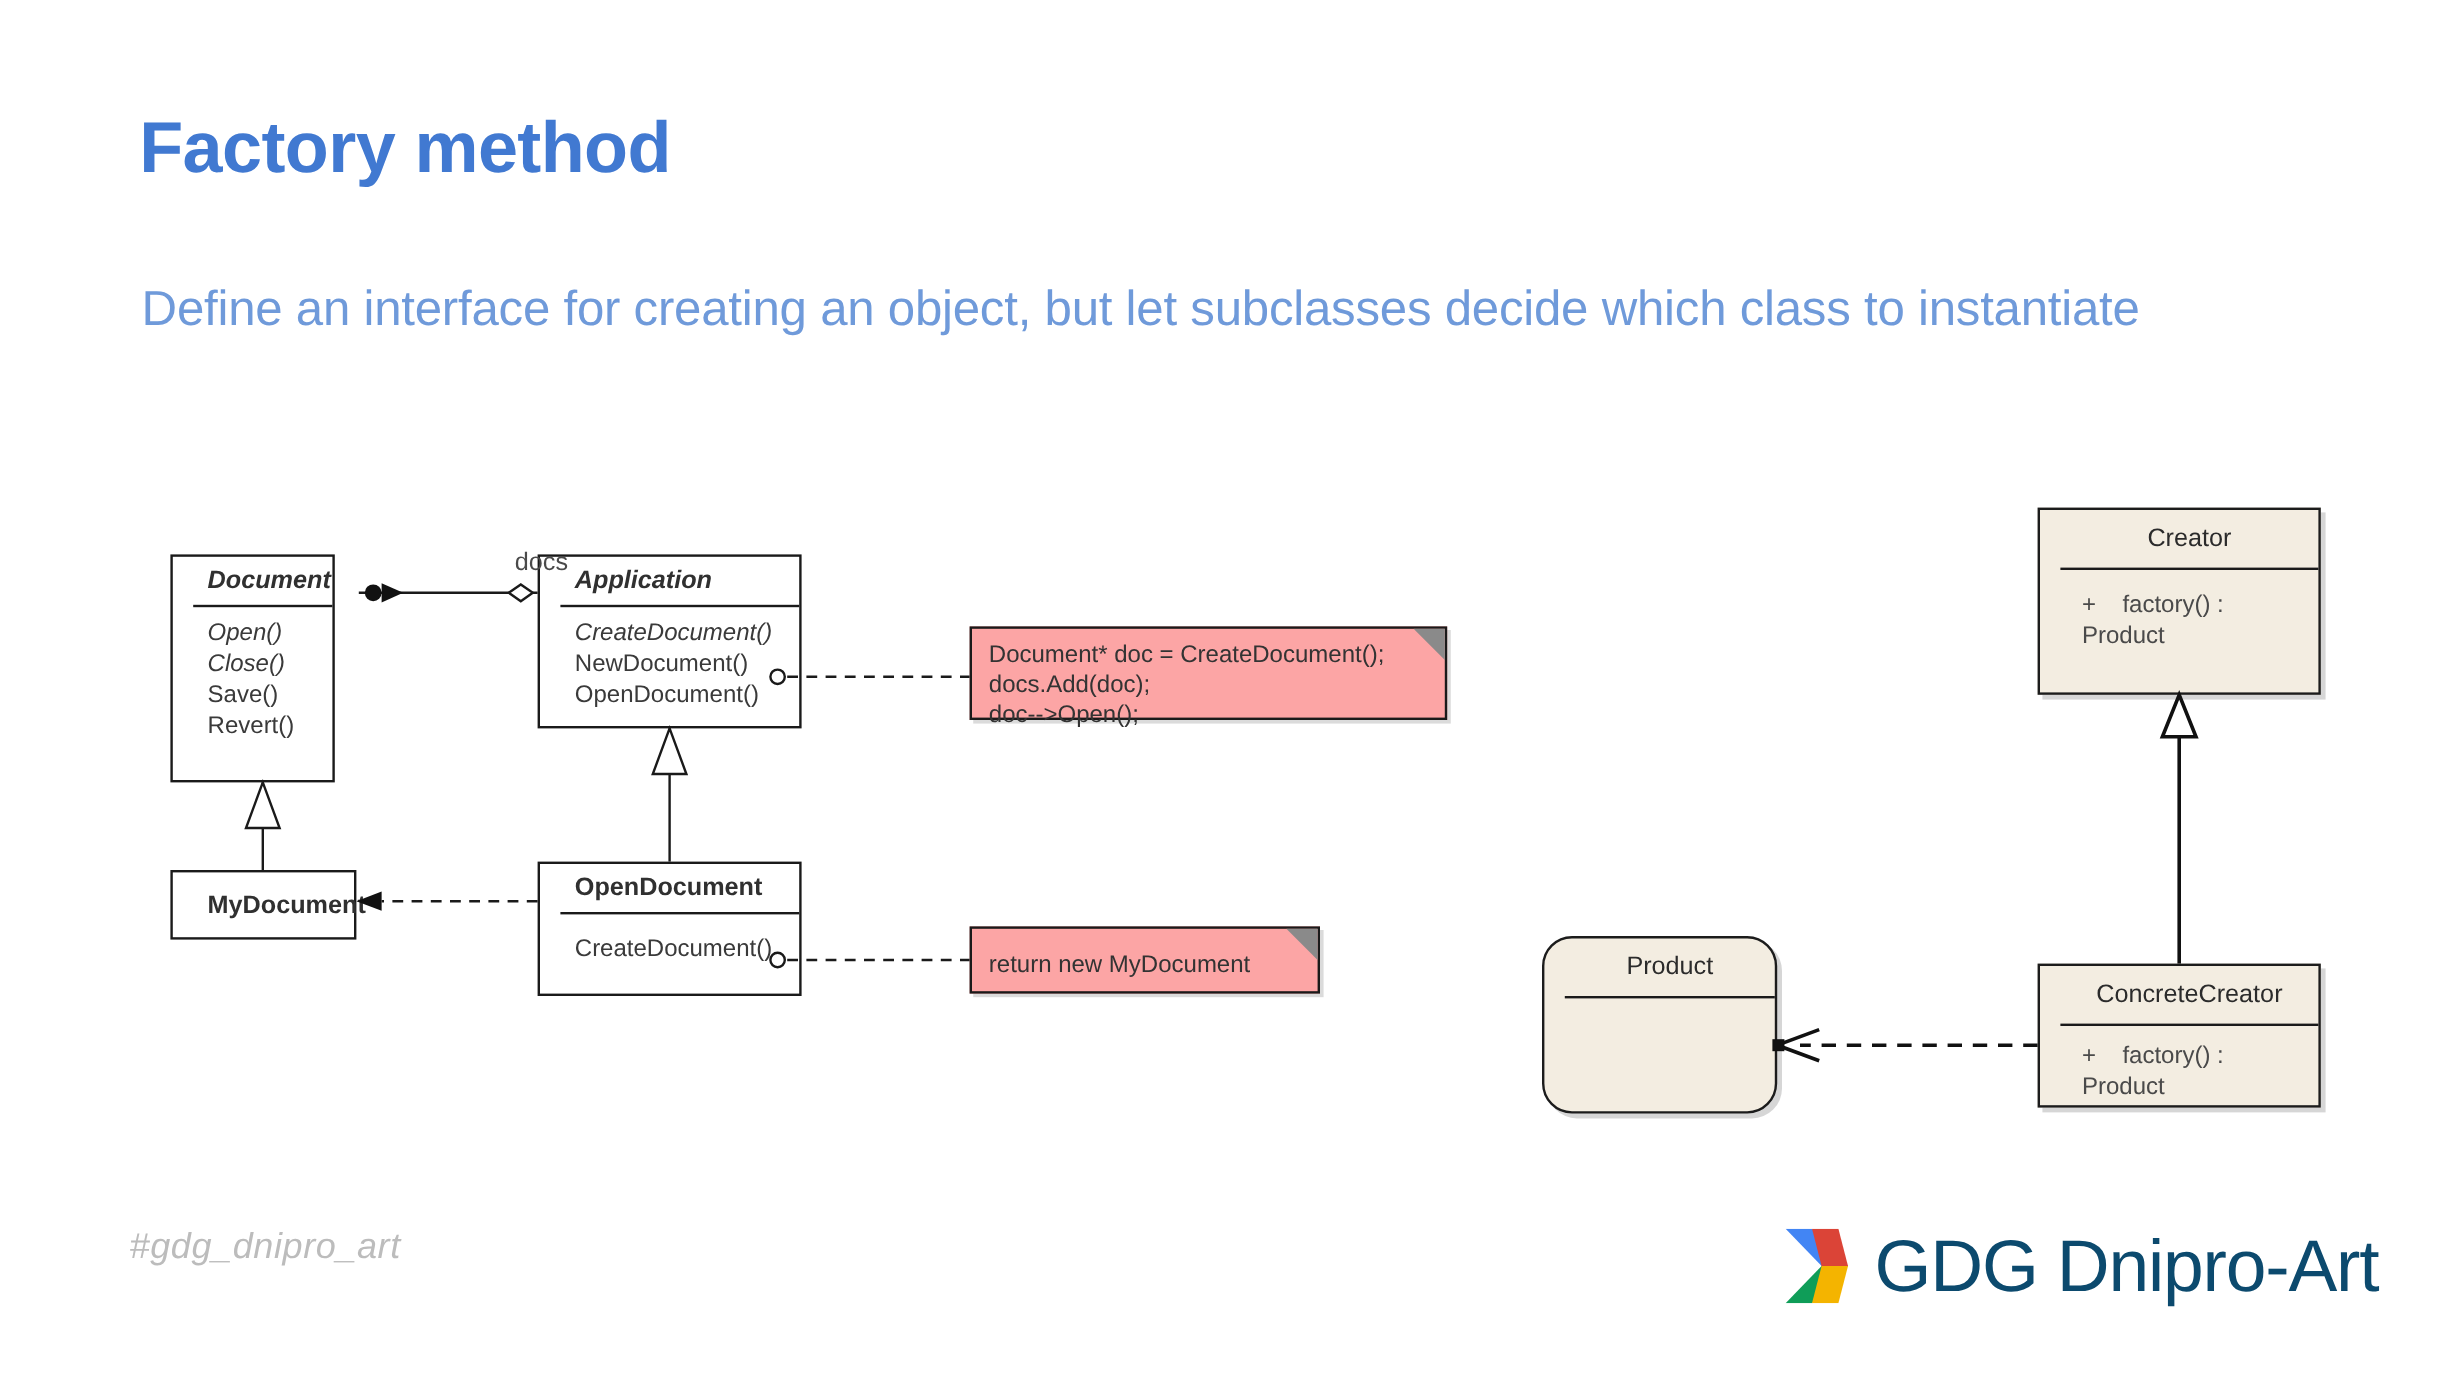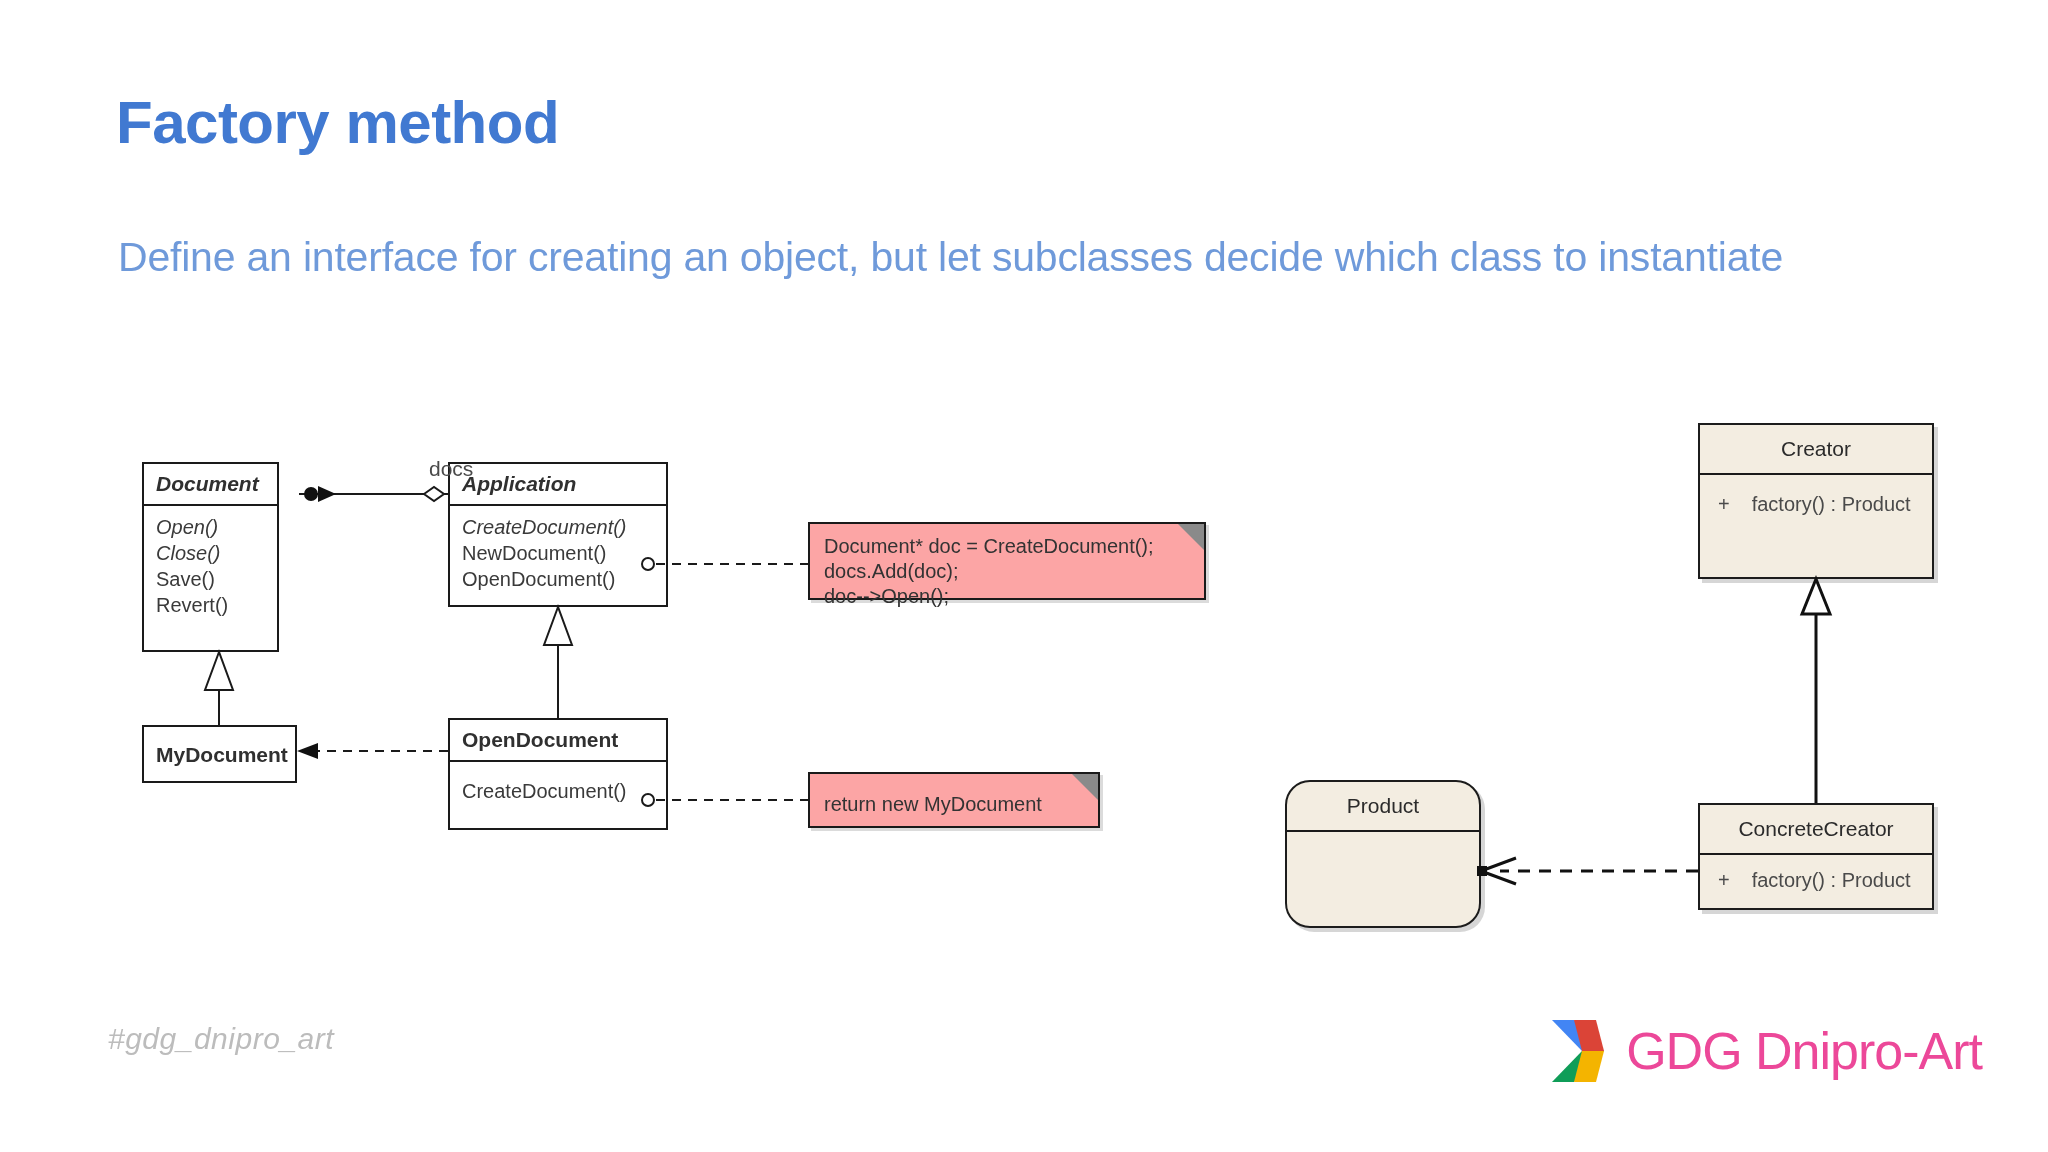--- a/index.html
+++ b/index.html
@@ -50,37 +50,38 @@
   }
   #brand-logo {
     position: absolute;
     right: 66px;
     top: 1020px;
     display: flex;
     align-items: center;
     gap: 22px;
   }
   #brand-logo .brand-text {
-    font-size: 52px;
-    color: #ec4899;
+    font-size: 61px;
+    color: #0c4a6e;
     letter-spacing: -1px;
     white-space: nowrap;
   }
   .chev {
     width: 54px;
     height: 62px;
     position: relative;
   }
 
   
   .uml-box {
     position: absolute;
     box-sizing: border-box;
     border: 2px solid #1a1a1a;
     background: #ffffff;
+    padding-left: 17px;
   }
   .uml-box .title-cell {
     box-sizing: border-box;
     font-size: 21px;
     font-weight: bold;
     color: #303030;
     padding: 8px 12px;
     white-space: nowrap;
   }
   .uml-box .divider {
@@ -239,21 +240,21 @@
 </div>
 
 <div class="uml-box cream" style="left:1285px; top:780px; width:196px; height:148px;border-radius:25px;">
   <div class="title-cell">Product</div>
   <div class="divider"></div>
   <div class="members">
     <span></span>
   </div>
 </div>
 
-<div class="uml-box cream" style="left:1698px; top:803px; width:236px; height:107px;">
+<div class="uml-box cream" style="left:1698px; top:803px; width:236px; height:120px;">
   <div class="title-cell">ConcreteCreator</div>
   <div class="divider"></div>
   <div class="members" style="padding-top:12px;">
     <span class="plus">+</span><span>factory() : Product</span>
   </div>
 </div>
 
 <svg class="ovl">
 
   <line x1="1816" y1="803" x2="1816" y2="614" stroke="#111" stroke-width="3"></line>

